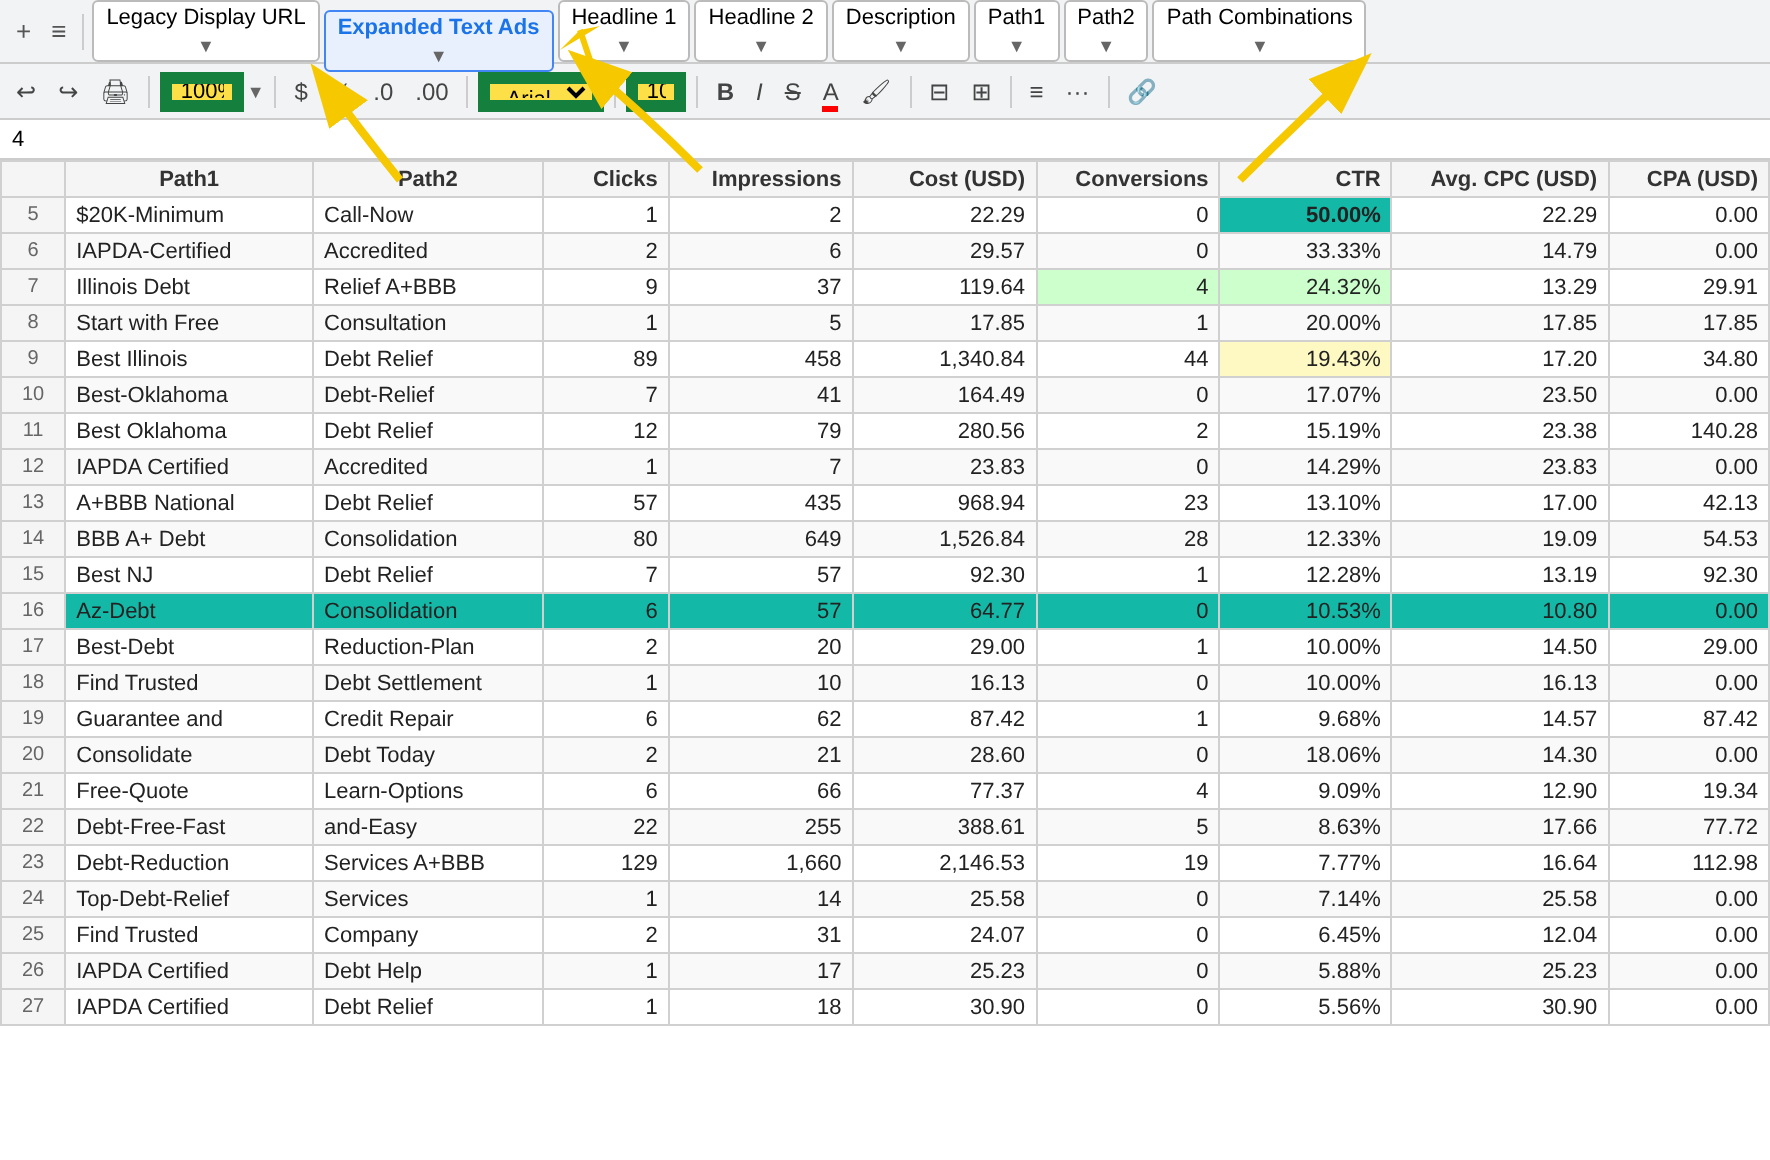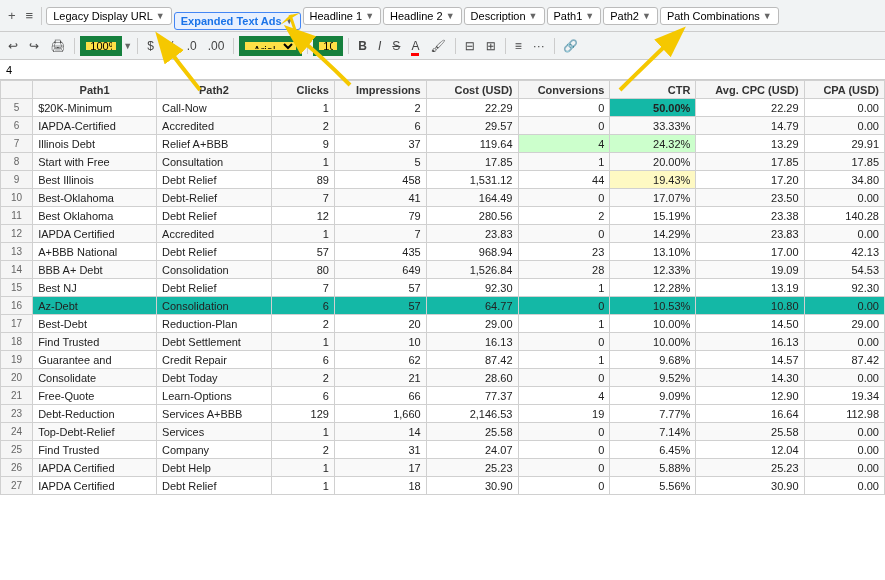--- a/index.html
+++ b/index.html
@@ -19,20 +19,21 @@
       background: #fff;
       border: 1px solid #bbb;
       border-radius: 3px;
       padding: 2px 6px;
       font-size: 11px;
       cursor: pointer;
       display: flex;
       align-items: center;
       gap: 3px;
       white-space: nowrap;
+      flex-direction: column;
     }
     .toolbar1 .tab-btn.active {
       background: #e8f0fe;
       border-color: #4285f4;
       color: #1a73e8;
       font-weight: bold;
       margin-top: 10px;
     }
     .toolbar1 .sep { width: 1px; height: 18px; background: #ccc; margin: 0 2px; }
     .toolbar1 .icon-btn {
@@ -294,21 +295,21 @@
           <td class="col-g">20.00%</td>
           <td class="col-h">17.85</td>
           <td class="col-i">17.85</td>
         </tr>
         <tr>
           <td class="row-num">9</td>
           <td class="col-a">Best Illinois</td>
           <td class="col-b">Debt Relief</td>
           <td class="col-c">89</td>
           <td class="col-d">458</td>
-          <td class="col-e">1,531.12</td>
+          <td class="col-e">1,340.84</td>
           <td class="col-f">44</td>
           <td class="col-g" style="background: #fef9c3;">19.43%</td>
           <td class="col-h">17.20</td>
           <td class="col-i">34.80</td>
         </tr>
         <tr style="background: rgb(249, 249, 249);">
           <td class="row-num">10</td>
           <td class="col-a">Best-Oklahoma</td>
           <td class="col-b">Debt-Relief</td>
           <td class="col-c">7</td>
@@ -428,36 +429,48 @@
           <td class="col-i">87.42</td>
         </tr>
         <tr style="background: rgb(249, 249, 249);">
           <td class="row-num">20</td>
           <td class="col-a">Consolidate</td>
           <td class="col-b">Debt Today</td>
           <td class="col-c">2</td>
           <td class="col-d">21</td>
           <td class="col-e">28.60</td>
           <td class="col-f">0</td>
-          <td class="col-g">9.52%</td>
+          <td class="col-g">18.06%</td>
           <td class="col-h">14.30</td>
           <td class="col-i">0.00</td>
         </tr>
         <tr>
           <td class="row-num">21</td>
           <td class="col-a">Free-Quote</td>
           <td class="col-b">Learn-Options</td>
           <td class="col-c">6</td>
           <td class="col-d">66</td>
           <td class="col-e">77.37</td>
           <td class="col-f">4</td>
           <td class="col-g">9.09%</td>
           <td class="col-h">12.90</td>
           <td class="col-i">19.34</td>
         </tr>
+        <tr style="background: rgb(249, 249, 249);">
+          <td class="row-num">22</td>
+          <td class="col-a">Debt-Free-Fast</td>
+          <td class="col-b">and-Easy</td>
+          <td class="col-c">22</td>
+          <td class="col-d">255</td>
+          <td class="col-e">388.61</td>
+          <td class="col-f">5</td>
+          <td class="col-g">8.63%</td>
+          <td class="col-h">17.66</td>
+          <td class="col-i">77.72</td>
+        </tr>
         <tr>
           <td class="row-num">23</td>
           <td class="col-a">Debt-Reduction</td>
           <td class="col-b">Services A+BBB</td>
           <td class="col-c">129</td>
           <td class="col-d">1,660</td>
           <td class="col-e">2,146.53</td>
           <td class="col-f">19</td>
           <td class="col-g">7.77%</td>
           <td class="col-h">16.64</td>

